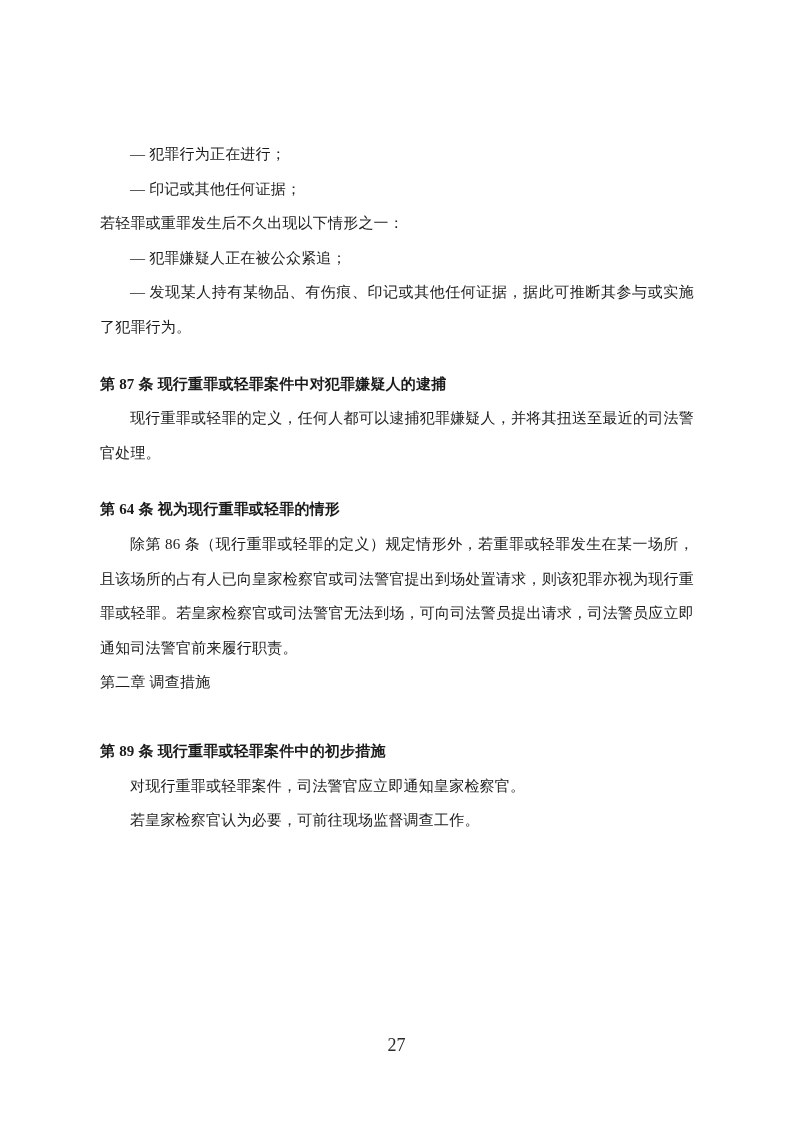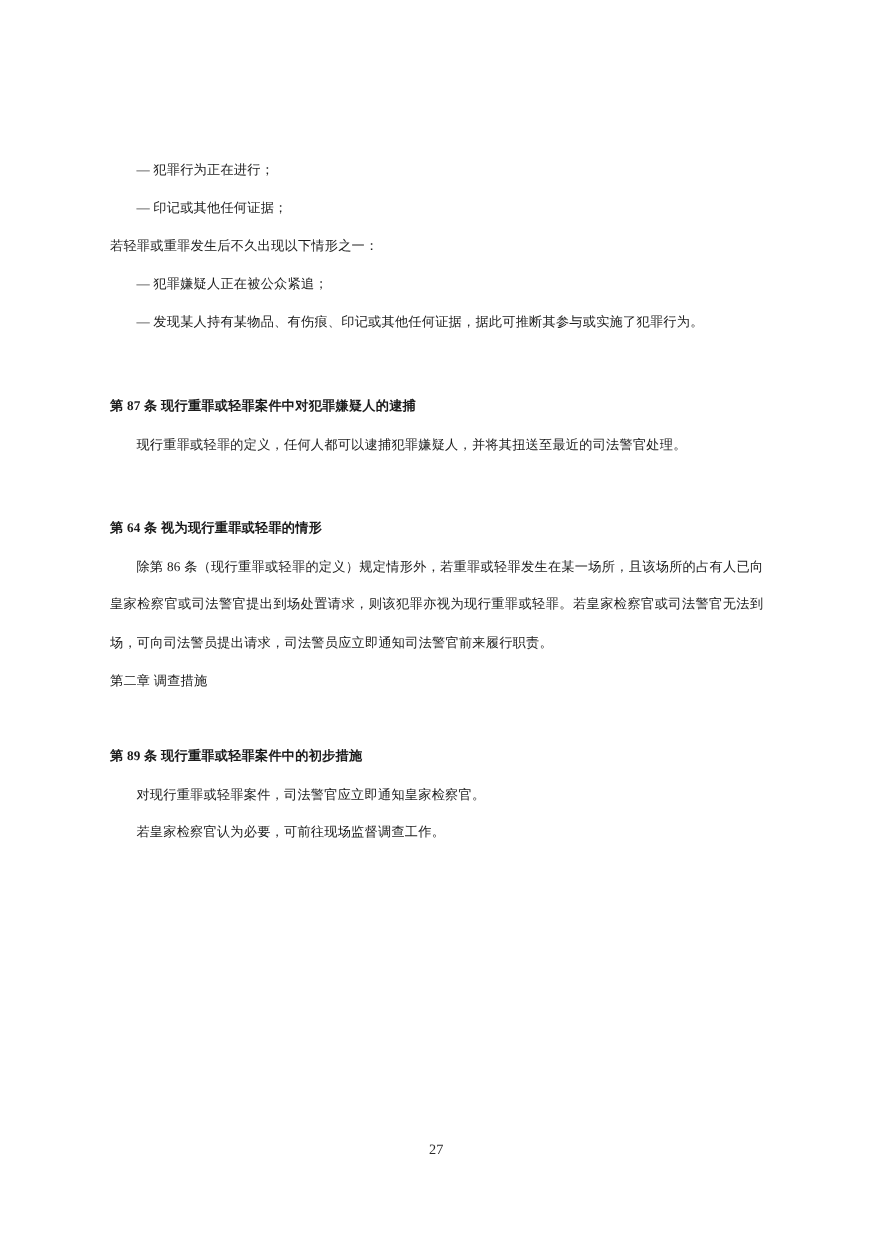--- a/index.html
+++ b/index.html
@@ -18,30 +18,30 @@
     overflow: hidden;
   }
   .content {
     position: absolute;
     left: 100px;
     top: 137px;
     width: 594px;
   }
   .content p {
     margin: 0;
-    font-size: 12px;
+    font-size: 15px;
     line-height: 34.6px;
     text-align: justify;
     letter-spacing: 0.2px;
   }
   .content p.indent {
     text-indent: 2em;
   }
   .article {
-    margin-top: 42px;
+    margin-top: 22px;
   }
   .article-heading {
     margin: 0;
     font-size: 16px;
     line-height: 34.6px;
     font-weight: bold;
     text-align: left;
   }
   .chapter-heading {
     margin: 24px 0 0 0;
@@ -53,21 +53,21 @@
   }
   .article-last {
     margin-top: 34px;
   }
   .footer {
     position: absolute;
     left: 0;
     right: 0;
     top: 1036px;
     text-align: center;
-    font-size: 13px;
+    font-size: 18px;
     line-height: 18px;
     color: #2a2a2a;
   }
 </style>
 </head>
 <body>
 
 <div class="page">
   <div class="content">
 

